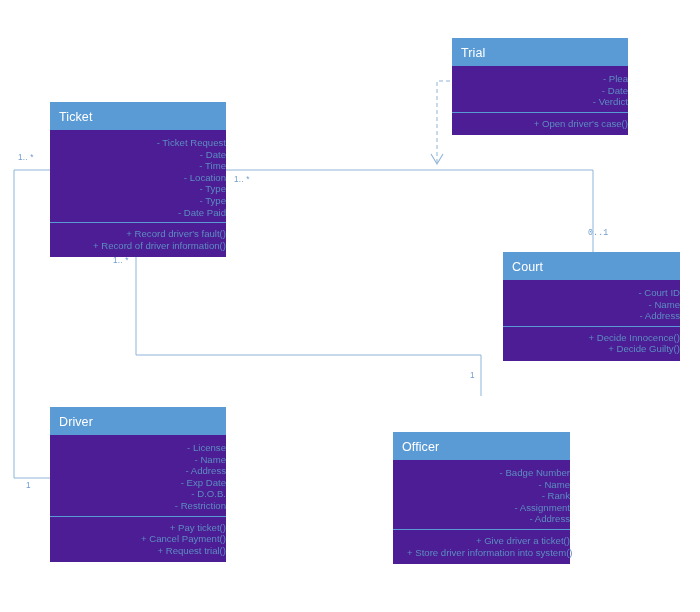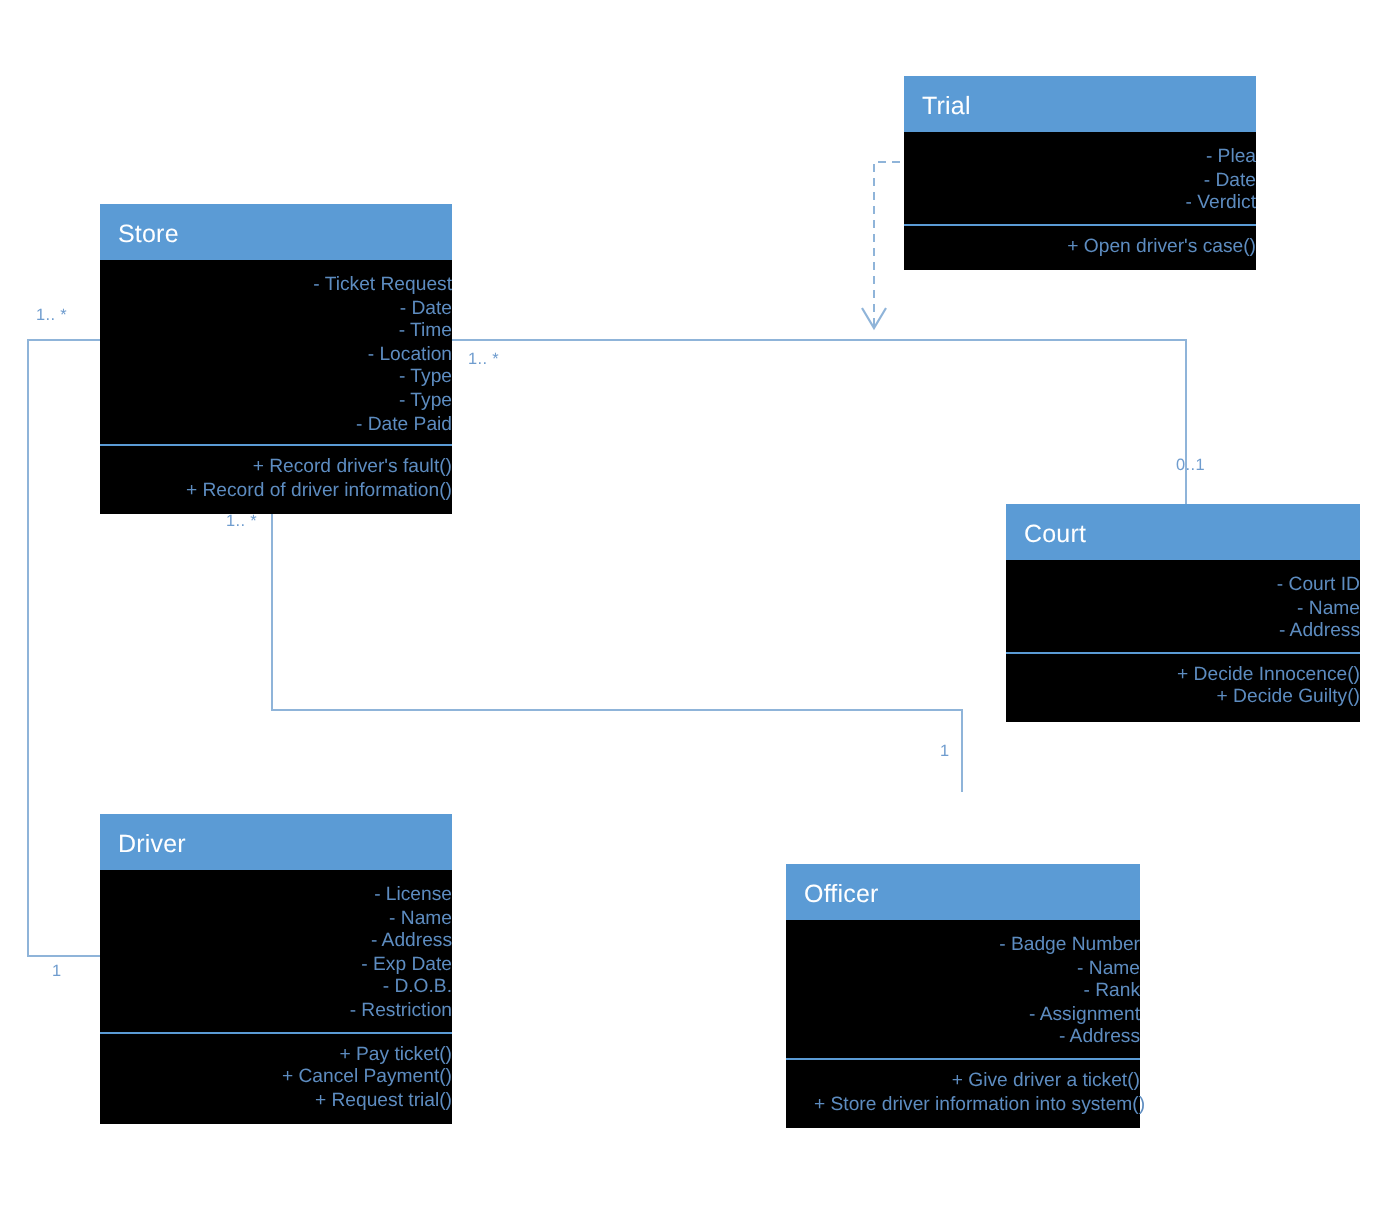--- a/index.html
+++ b/index.html
@@ -9,21 +9,21 @@
     font-family:"Liberation Sans", sans-serif;
     position:relative;
     overflow:hidden;
     -webkit-font-smoothing:antialiased;
   }
   #canvas{position:absolute;left:0;top:0;width:700px;height:612px;}
   svg#wires{position:absolute;left:0;top:0;width:700px;height:612px;}
 
   .uml{
     position:absolute;
-    background:#000000;
+    background:#4c1d95;
     box-sizing:border-box;
   }
   .uml .hdr{
     background:#5b9bd5;
     color:#ffffff;
     font-size:12.5px;
     line-height:1;
     padding:9px 0 0 9px;
     box-sizing:border-box;
     height:28px;
@@ -67,42 +67,42 @@
 
       <path d="M437,163 L437,81 L452,81" stroke-dasharray="4,3"></path>
       <path d="M431,154 L437,164 L443,154" stroke-width="1.1" stroke-linejoin="miter"></path>
     </g>
   </svg>
 
   <div class="mult" style="left:18px;top:153px;">1.. *</div>
 
   <div class="mult" style="left:234px;top:175px;">1.. *</div>
 
-  <div class="mult" style="left:588px;top:228px;">0..1</div>
+  <div class="mult" style="left:588px;top:228px;font-family:Liberation Mono, monospace;">0..1</div>
 
   <div class="mult" style="left:113px;top:256px;">1.. *</div>
 
   <div class="mult" style="left:470px;top:371px;">1</div>
 
   <div class="mult" style="left:26px;top:481px;">1</div>
 
   <div class="uml" style="left:452px;top:38px;width:176px;">
     <div class="hdr">Trial</div>
     <div class="sec attrs">
       <div class="row">- Plea</div>
       <div class="row">- Date</div>
       <div class="row">- Verdict</div>
     </div>
     <div class="sec ops">
       <div class="row">+ Open driver's case()</div>
     </div>
   </div>
 
   <div class="uml" style="left:50px;top:102px;width:176px;">
-    <div class="hdr">Store</div>
+    <div class="hdr">Ticket</div>
     <div class="sec attrs">
       <div class="row">- Ticket Request</div>
       <div class="row">- Date</div>
       <div class="row">- Time</div>
       <div class="row">- Location</div>
       <div class="row">- Type</div>
       <div class="row">- Type</div>
       <div class="row">- Date Paid</div>
     </div>
     <div class="sec ops">

